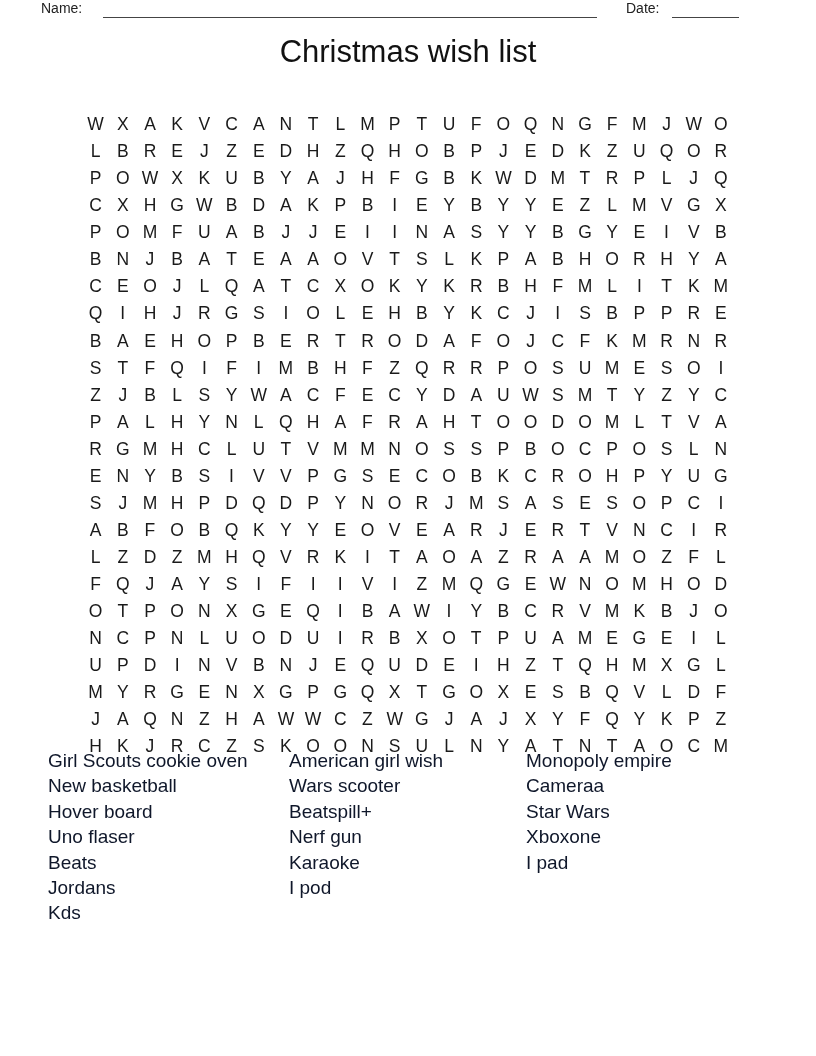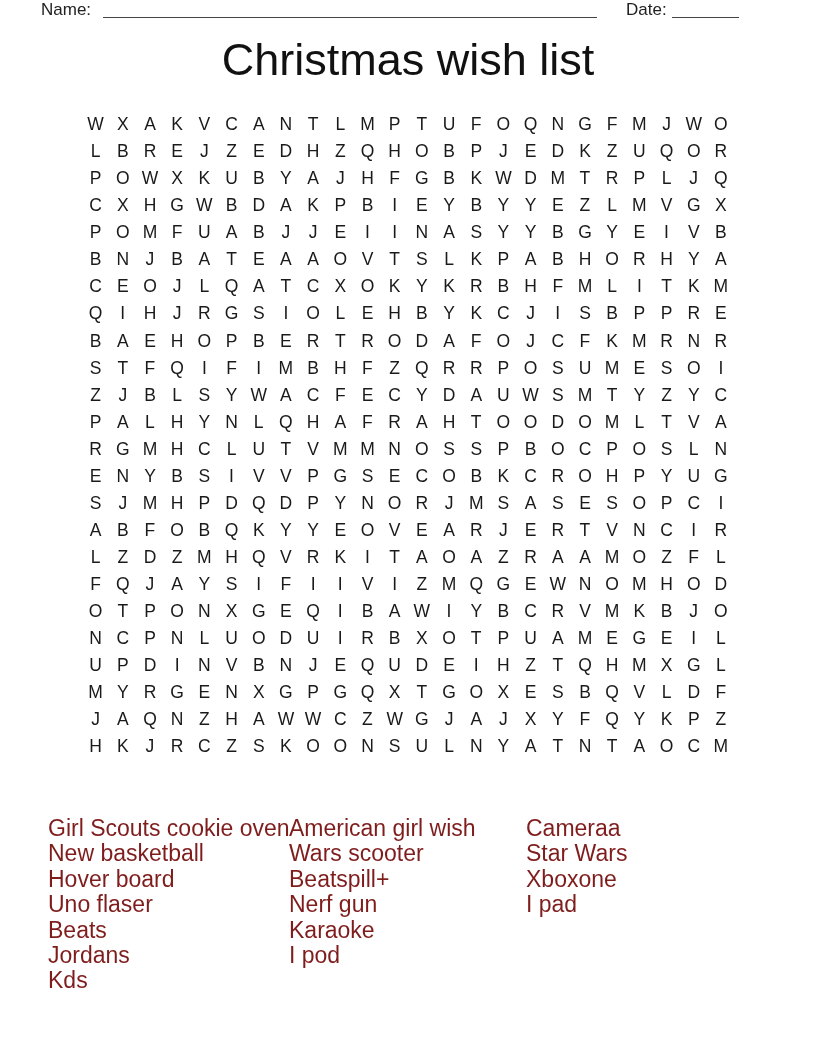--- a/index.html
+++ b/index.html
@@ -7,32 +7,32 @@
     width: 816px; height: 1056px;
     background: #ffffff;
     font-family: "Liberation Sans", sans-serif;
     color: #1a1a1a;
     position: relative;
     overflow: hidden;
   }
   .page { position: absolute; inset: 0; }
 
   
-  .hdr-label { position: absolute; top: 0px; font-size: 17px; color: #222; }
+  .hdr-label { position: absolute; top: 0px; font-size: 14px; color: #222; }
   .hdr-name-label { left: 41px; }
   .hdr-date-label { left: 626px; }
   .blank-line { position: absolute; top: 17px; border-bottom: 1.5px solid #444; height: 0; }
   .name-line { left: 103px; width: 494px; }
   .date-line { left: 672px; width: 67px; }
 
   
   .title {
     position: absolute; left: 0; right: 0; top: 34px;
     text-align: center;
-    font-size: 45px;
+    font-size: 31px;
     font-weight: 400;
     color: #111;
     letter-spacing: 0px;
   }
 
   
   .ws-grid {
     position: absolute;
     left: 82px; top: 111px;
     width: 653px;
@@ -42,24 +42,24 @@
     width: 27.2px;
     text-align: center;
     line-height: 27.07px;
     font-size: 17.5px;
     color: #1a1a1a;
   }
 
   
   .word-col {
     position: absolute;
-    top: 816px;
-    font-size: 23px;
+    top: 748px;
+    font-size: 19px;
     line-height: 25.4px;
-    color: #7f1d1d;
+    color: #0f172a;
     white-space: nowrap;
   }
   .word-col-1 { left: 48px; }
   .word-col-2 { left: 289px; }
   .word-col-3 { left: 526px; }
 </style>
 </head>
 <body>
 
 <div class="page">
@@ -710,19 +710,20 @@
     </div>
   <div class="word-col word-col-2">
       <div>American girl wish</div>
       <div>Wars scooter</div>
       <div>Beatspill+</div>
       <div>Nerf gun</div>
       <div>Karaoke</div>
       <div>I pod</div>
     </div>
   <div class="word-col word-col-3">
+      <div>Monopoly empire</div>
       <div>Cameraa</div>
       <div>Star Wars</div>
       <div>Xboxone</div>
       <div>I pad</div>
     </div>
 
 </div>
 
 </body></html>

